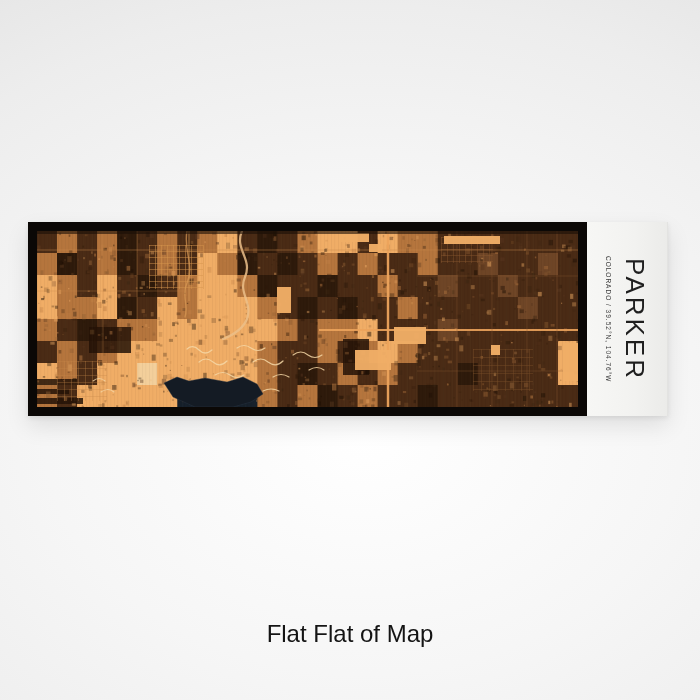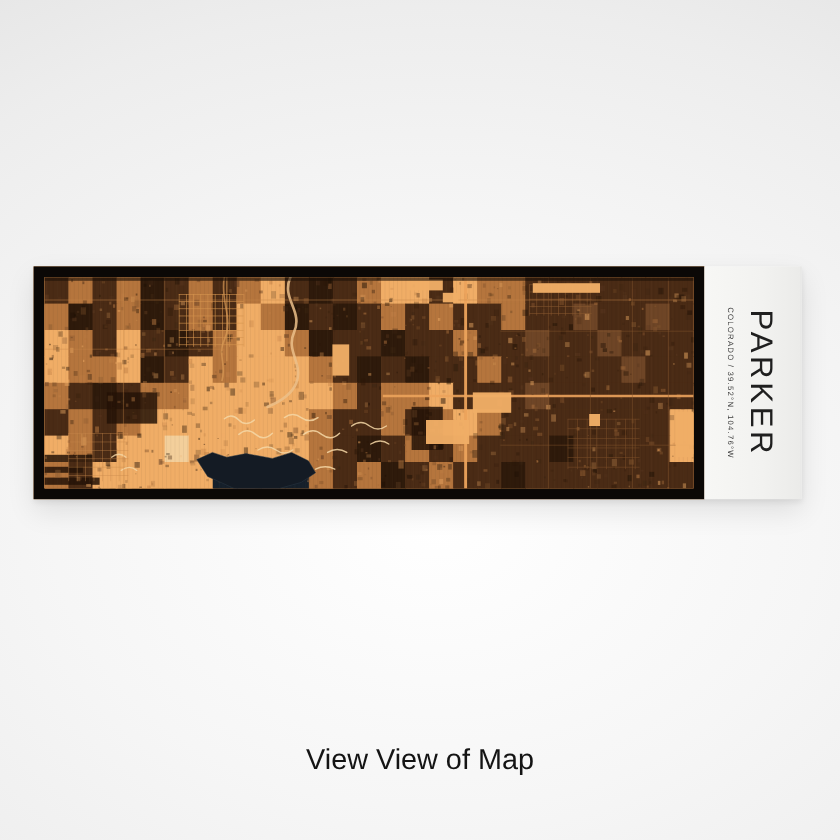--- a/index.html
+++ b/index.html
@@ -1684,15 +1684,15 @@
         </svg>
     </div>
 
     <div class="label-panel">
       <div class="label-subtitle">COLORADO  /  39.52°N, 104.76°W</div>
       <div class="label-title">PARKER</div>
     </div>
 
   </div>
 
-  <div class="caption">View View of Map</div>
+  <div class="caption">Flat Flat of Map</div>
 
 </div>
 
 </body></html>

